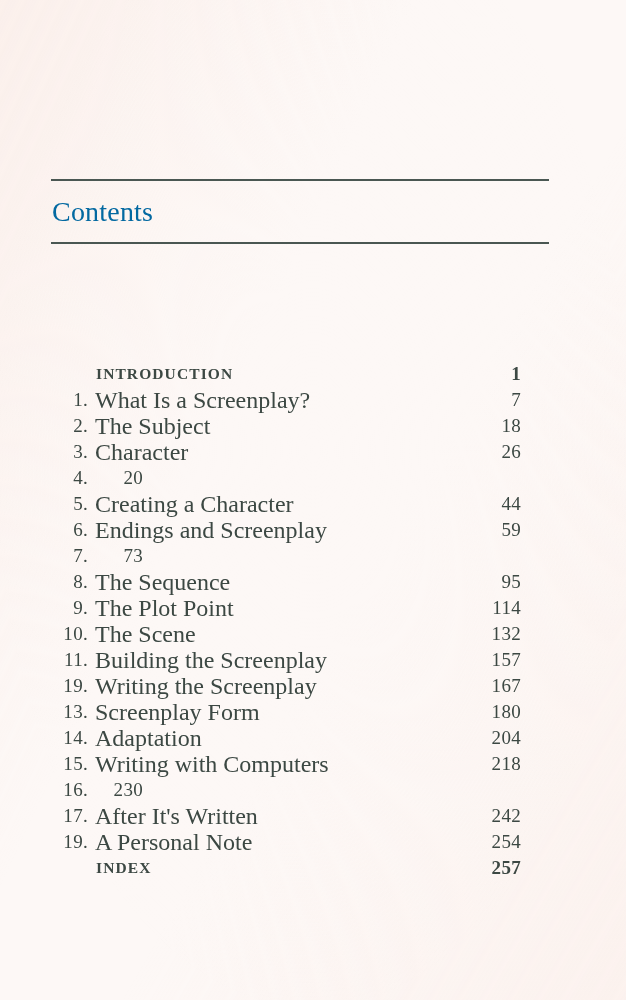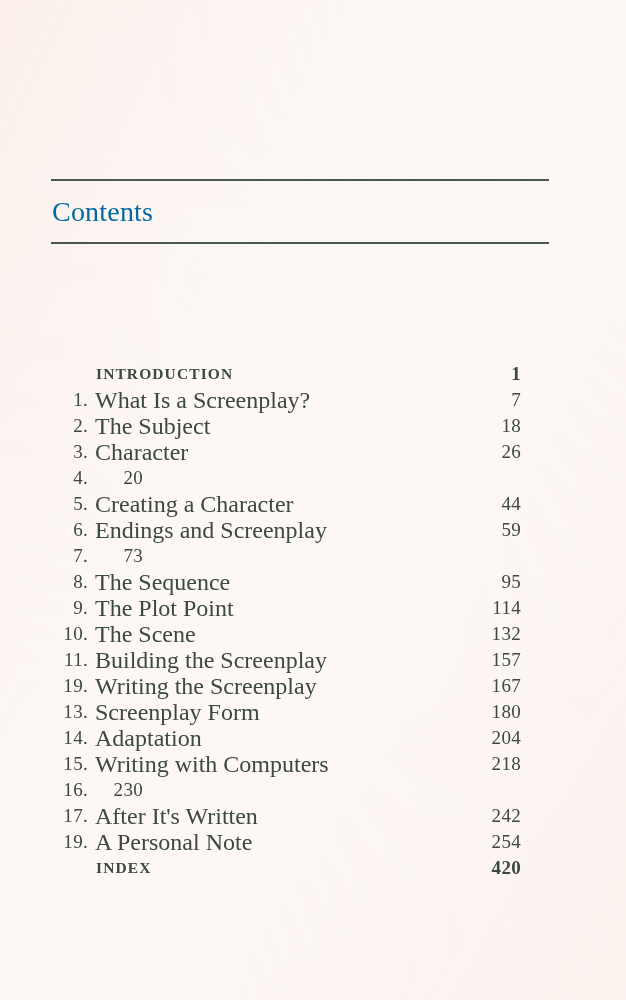--- a/index.html
+++ b/index.html
@@ -219,17 +219,17 @@
         <span class="toc-page">242</span>
       </div>
       <div class="toc-row">
         <span class="toc-num">19.</span>
         <span class="toc-label">A Personal Note</span>
         <span class="toc-page">254</span>
       </div>
       <div class="toc-row matter">
         <span class="toc-num"></span>
         <span class="toc-label">INDEX</span>
-        <span class="toc-page">420</span>
+        <span class="toc-page">257</span>
       </div>
     </div>
 
 </div>
 
 </body></html>

